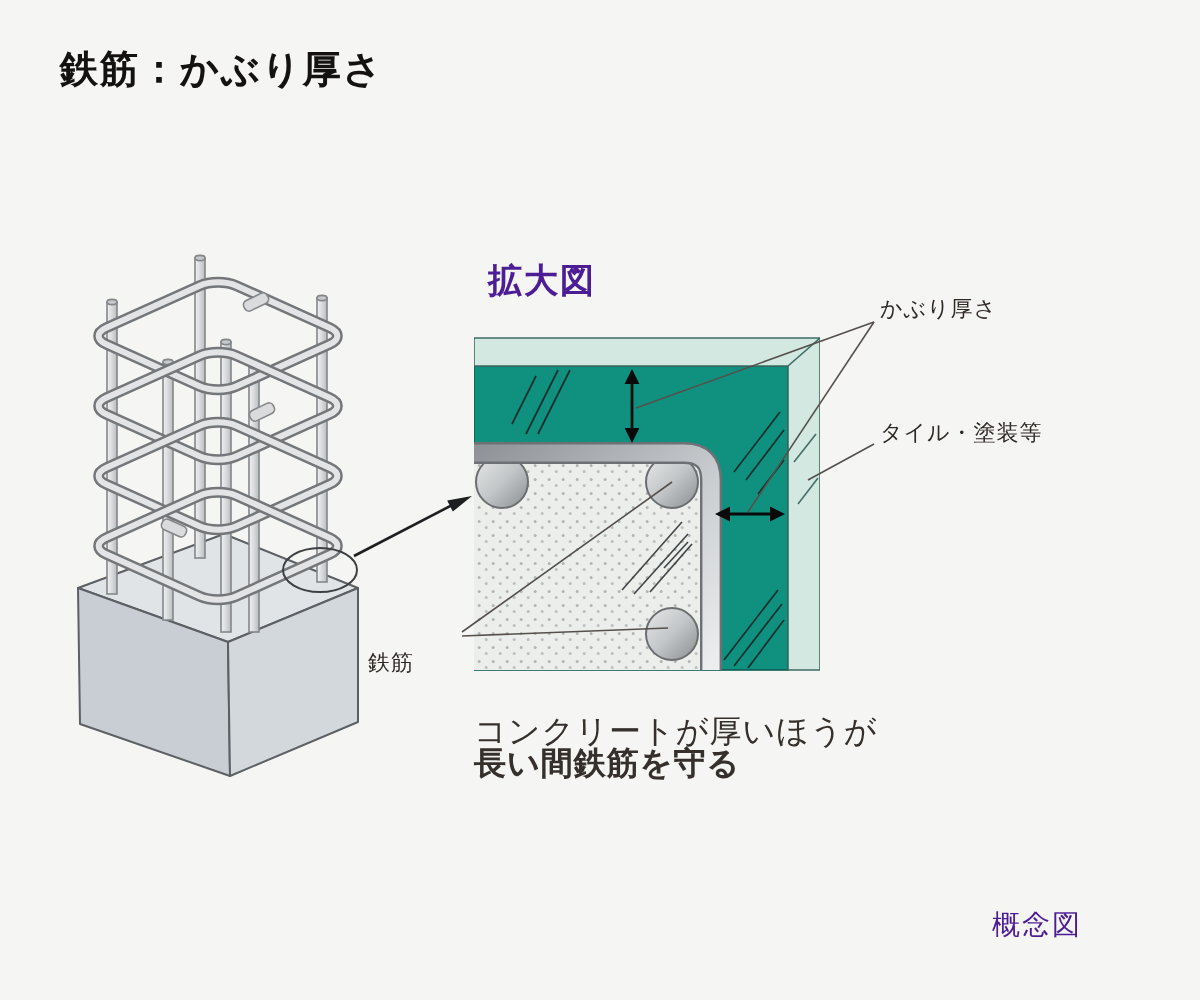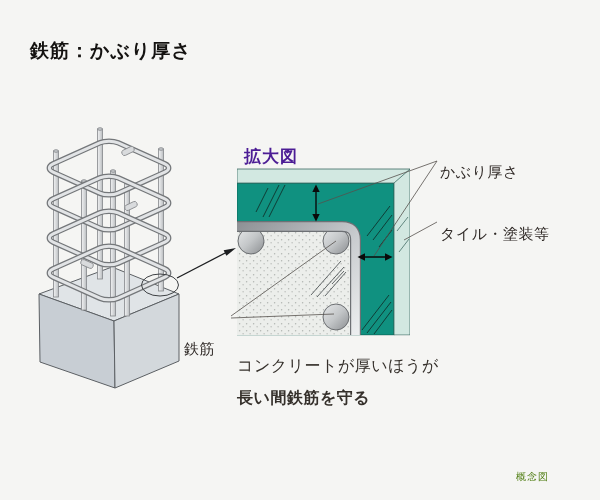--- a/index.html
+++ b/index.html
@@ -2,31 +2,31 @@
 <html><head>
 <meta charset="utf-8">
 <style>
   html,body{margin:0;padding:0;}
   body{
     width:600px;height:500px;position:relative;overflow:hidden;
     background:#f5f5f3;
     font-family:"Liberation Sans","DejaVu Sans",sans-serif;
     color:#2b2522;
   }
-  .abs{position:absolute;white-space:nowrap;margin-top:16px;}
+  .abs{position:absolute;white-space:nowrap;}
   #title{left:30px;top:22px;font-size:19px;font-weight:bold;color:#141210;letter-spacing:1px;}
   #heading{left:244px;top:129px;font-size:17px;font-weight:bold;color:#4c1d95;letter-spacing:1px;}
-  .lbl{font-size:15px;color:#2f2926;letter-spacing:0.5px;}
+  .lbl{font-size:11px;color:#2f2926;letter-spacing:0.5px;}
   #lbl-cover{left:440px;top:147px;}
   #lbl-tile{left:440px;top:209px;text-align:center;}
   #lbl-rebar{left:184px;top:324px;}
   .note{font-size:16px;font-weight:500;color:#35302b;letter-spacing:0.5px;}
-  #note1{left:237px;top:340px;}
+  #note1{left:237px;top:356px;}
   #note2{left:237px;top:372px;font-weight:bold;}
-  #caption{left:516px;top:454px;font-size:10px;color:#4d7c0f;letter-spacing:1px;}
+  #caption{left:496px;top:454px;font-size:14px;color:#4c1d95;letter-spacing:1px;}
   svg{position:absolute;left:0;top:0;}
 </style>
 </head>
 <body>
 
 <svg width="600" height="500" viewBox="0 0 600 500">
   <defs>
     <pattern id="stip" width="7" height="7" patternUnits="userSpaceOnUse">
       <rect width="7" height="7" fill="#eceeeb"></rect>
       <circle cx="1.6" cy="1.8" r="0.75" fill="#b2b6b2"></circle>

